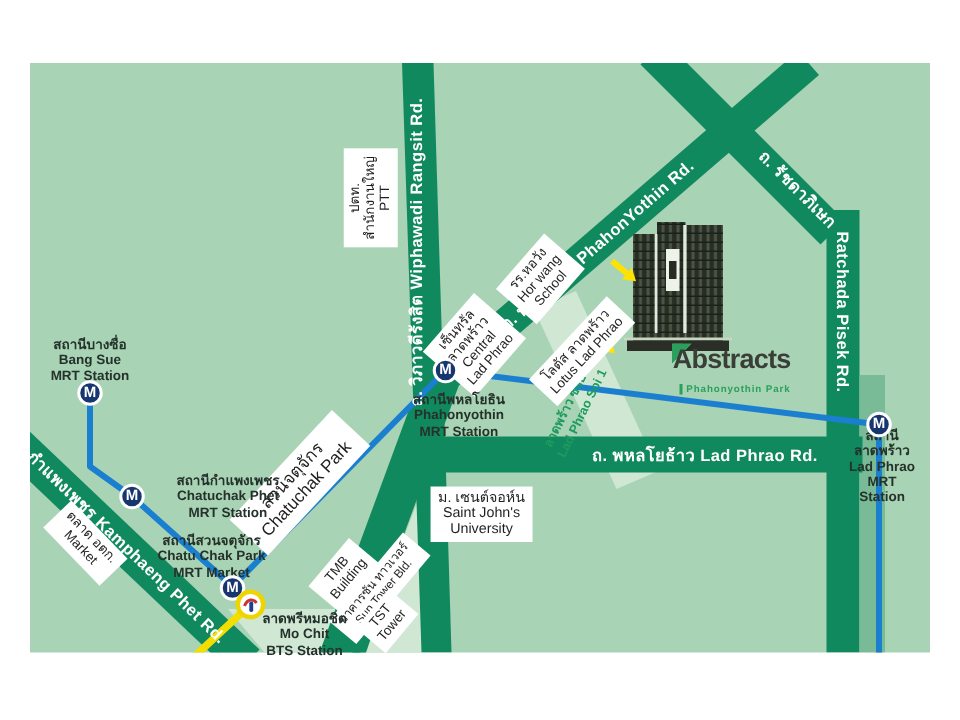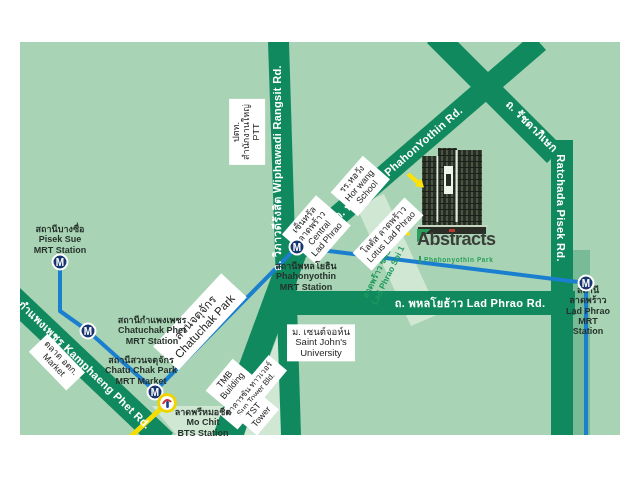--- a/index.html
+++ b/index.html
@@ -43,21 +43,21 @@
     background:#17356e; border:2px solid #ffffff; box-sizing:border-box;
     color:#ffffff; font-size:10px; font-weight:bold; line-height:13px;
     text-align:center; transform:translate(-50%,-50%);
   }
   .bts-icon {
     position:absolute; width:20px; height:20px; border-radius:50%;
     background:#ffffff; border:3px solid #eed400; box-sizing:border-box;
     transform:translate(-50%,-50%); display:flex; align-items:center; justify-content:center;
   }
   .logo {
-    position:absolute; left:397px; top:230px; width:130px; text-align:left;margin-left:20px;
+    position:absolute; left:397px; top:230px; width:130px; text-align:right;
   }
   .logo-title {
     font-size:18px; font-weight:bold; color:#3b3e38; letter-spacing:-0.5px;
     line-height:1;
   }
   .logo-title .logo-a {
     background:linear-gradient(135deg,#2aa05c 40%,transparent 41%);
   }
   .logo-sub {
     display:inline-block; margin-top:2px; margin-left:2px;
@@ -150,21 +150,21 @@
 Building</div>
   <div class="poslab box-label small" style="left:253px; top:392px; --r:-50deg">อาคารซัน ทาวเวอร์
 Sun Tower Bld.</div>
   <div class="poslab box-label" style="left:258px; top:414px; --r:-50deg">TST
 Tower</div>
   <div class="poslab box-label plain" style="left:321px; top:343px; --r:0deg">ม. เซนต์จอห์น
 Saint John's
 University</div>
 
   <div class="poslab stn-label" style="left:60px; top:240px">สถานีบางซื่อ
-Pisek Sue
+Bang Sue
 MRT Station</div>
   <div class="poslab stn-label" style="left:152px; top:331px">สถานีกำแพงเพชร
 Chatuchak Phet
 MRT Station</div>
   <div class="poslab stn-label" style="left:141px; top:371px">สถานีสวนจตุจักร
 Chatu Chak Park
 MRT Market</div>
   <div class="poslab stn-label" style="left:306px; top:277px">สถานีพหลโยธิน
 Phahonyothin
 MRT Station</div>

